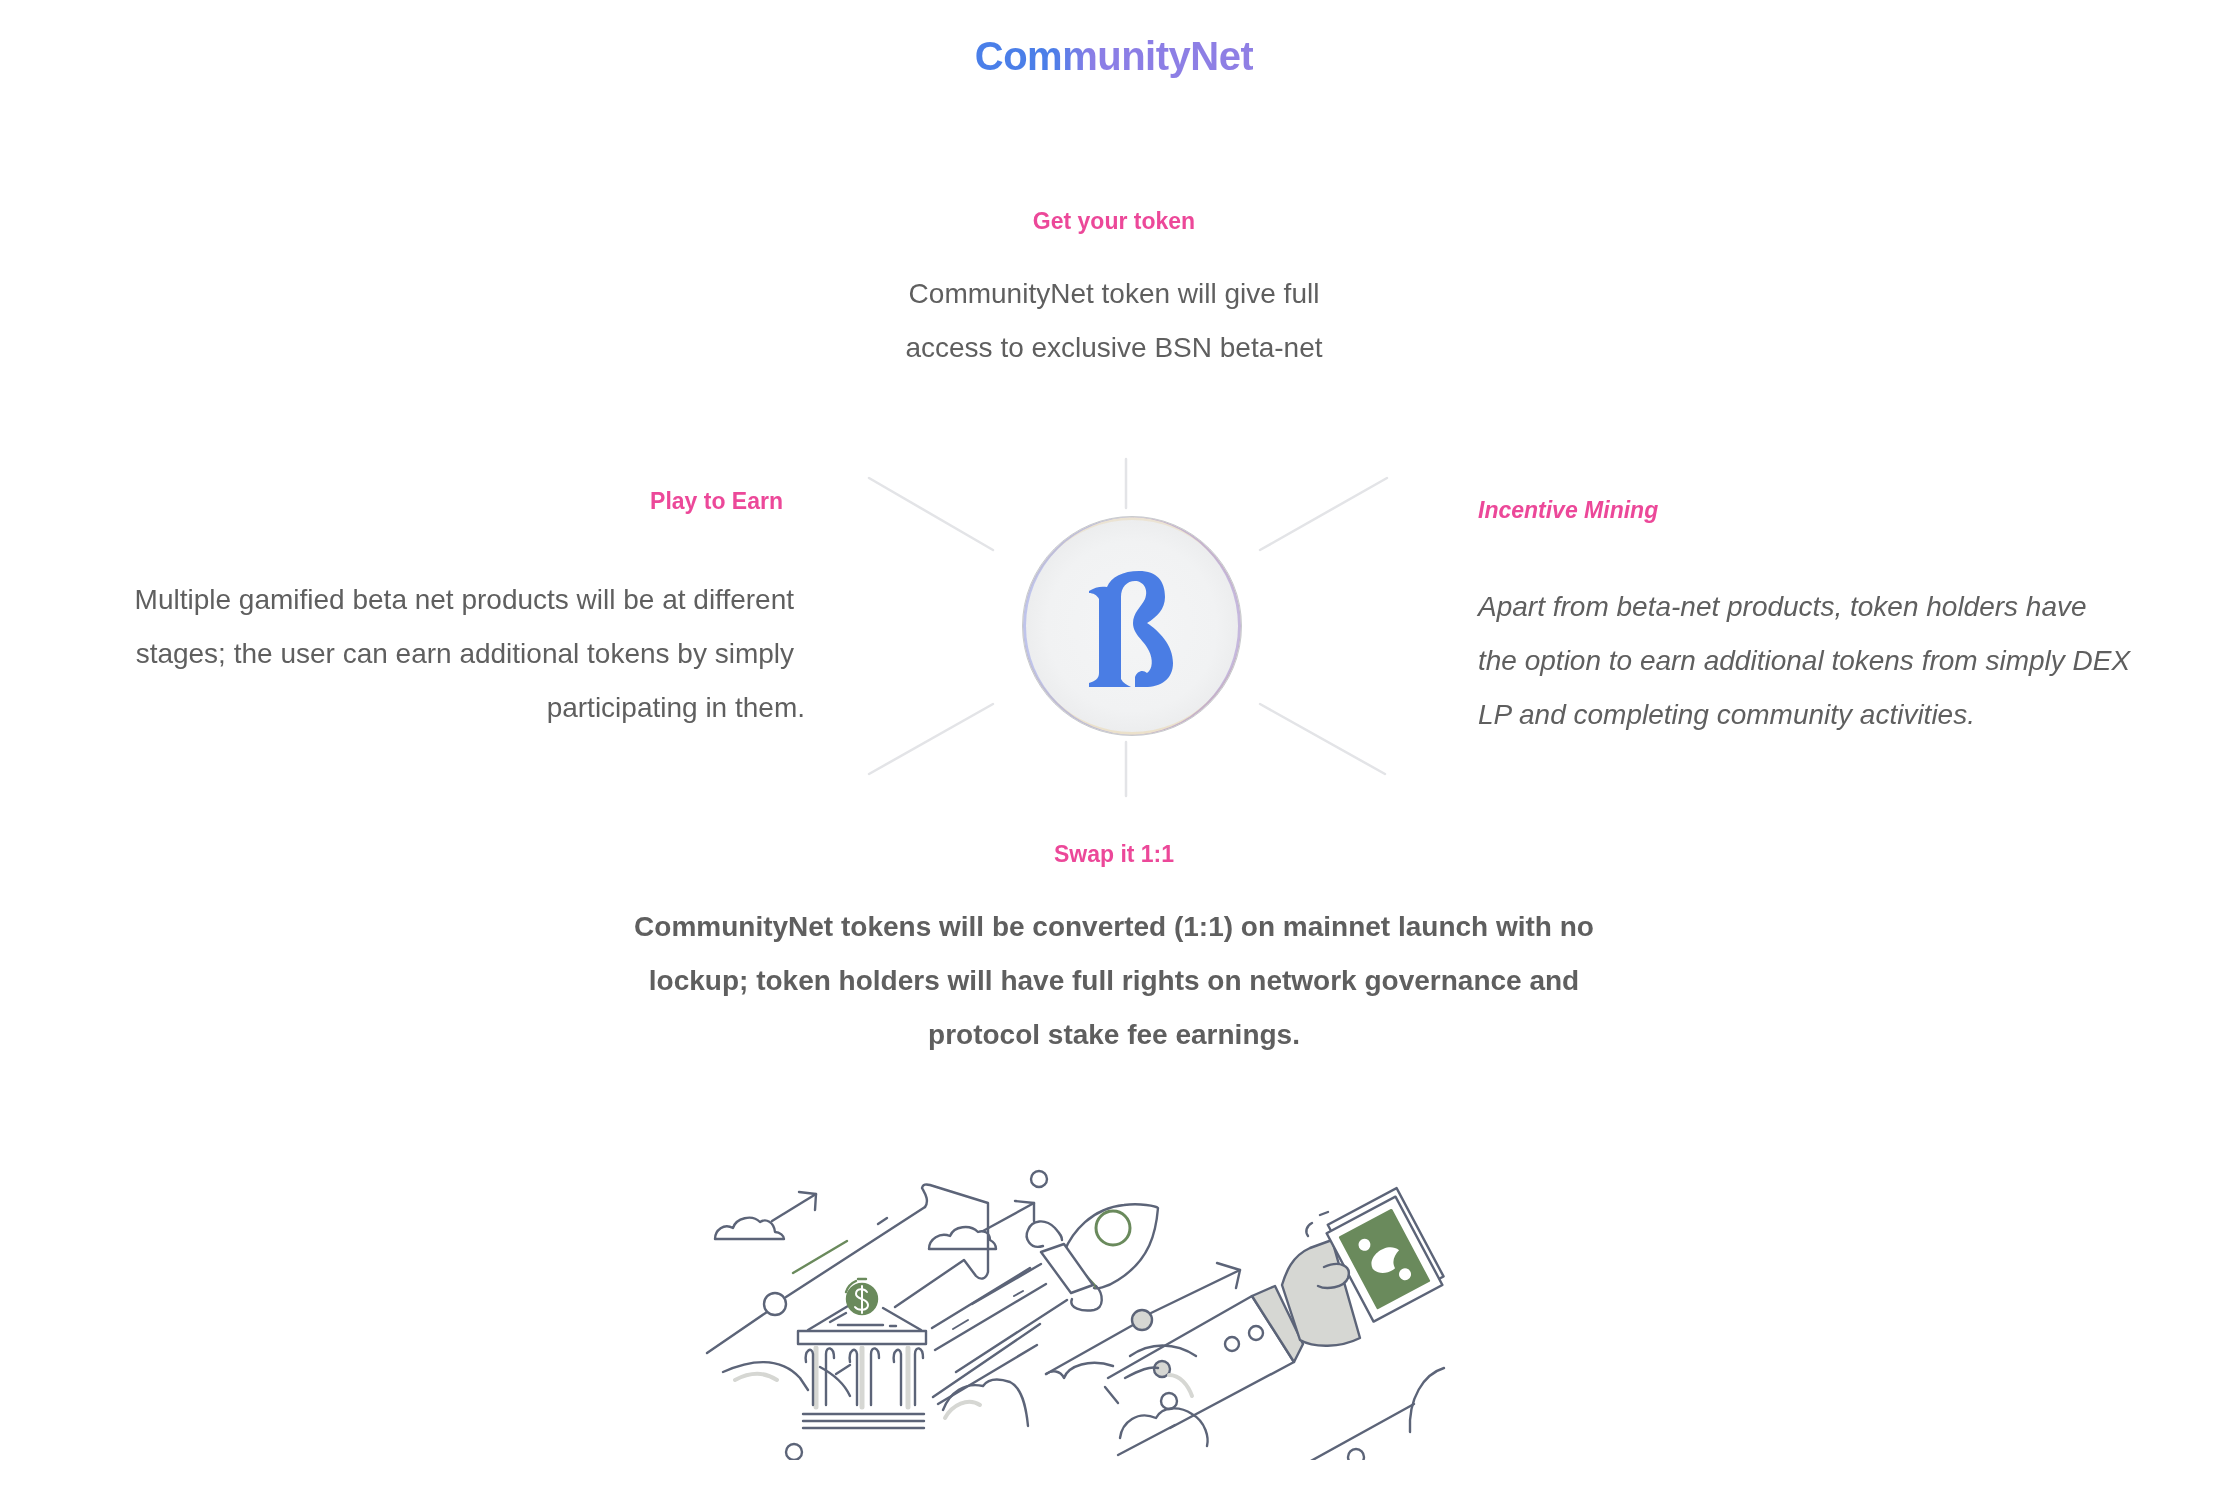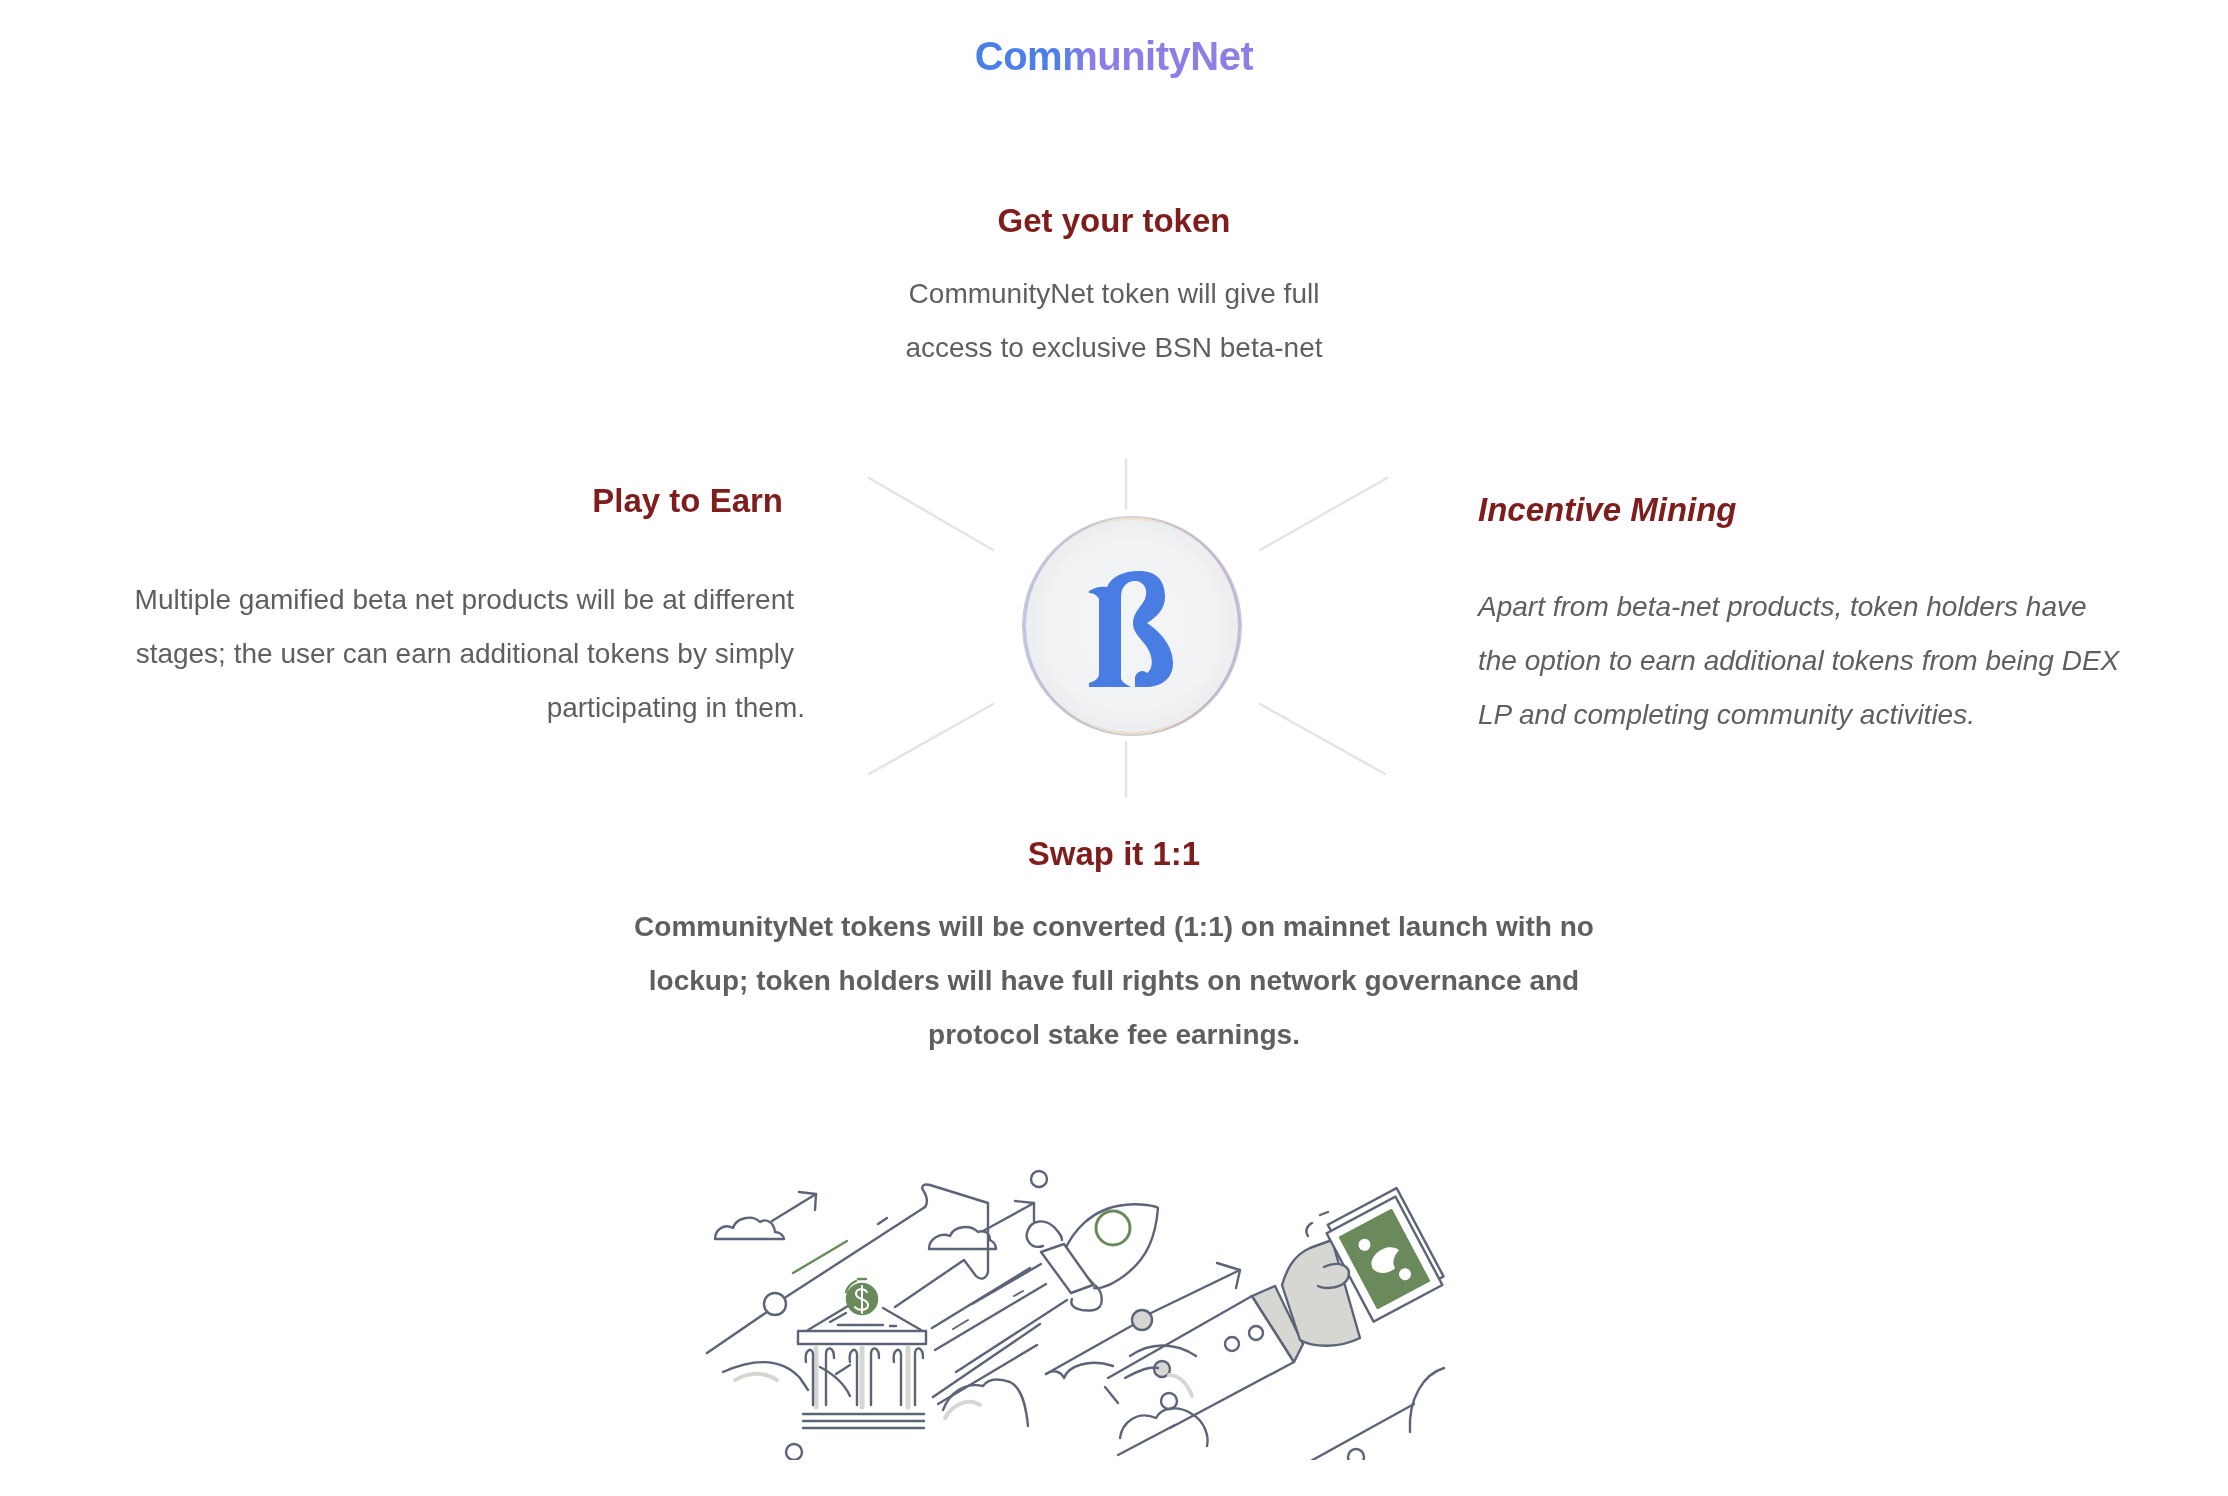--- a/index.html
+++ b/index.html
@@ -7,21 +7,21 @@
          font-family:"Liberation Sans", "DejaVu Sans", sans-serif; }
   .abs { position:absolute; }
   .title {
     position:absolute; left:0; width:2228px; top:14px; text-align:center;
     font-size:40px; font-weight:700; letter-spacing:-0.5px; line-height:84px;
   }
   .title span {
     background:linear-gradient(90deg,#4a7fe9 0%,#4b7ee8 28%,#8a7ee6 42%,#8f7fe4 100%);
     -webkit-background-clip:text; background-clip:text; color:transparent;
   }
-  .heading { font-weight:700; color:#7f1d1d; font-size:33px; line-height:40px; white-space:nowrap; }
+  .heading { font-weight:700; color:#ec4899; font-size:23px; line-height:40px; white-space:nowrap; }
   .body { color:#5f5f5f; font-size:28px; line-height:54px; }
   .body .line { display:block; white-space:nowrap; }
   .center { text-align:center; }
   .right { text-align:right; }
   .left { text-align:left;font-style:italic; }
 
   #get-token { left:714px; width:800px; top:201px; }
   #get-token .body { margin-top:26px; }
   #play-earn { left:60px; width:745px; top:481px; }
   #play-earn .heading { padding-right:22px; }
@@ -101,21 +101,21 @@
     <span class="line" style="padding-right:11px">Multiple gamified beta net products will be at different</span>
     <span class="line" style="padding-right:11px">stages; the user can earn additional tokens by simply</span>
     <span class="line">participating in them.</span>
   </div>
 </div>
 
 <div id="incentive" class="abs left">
   <div class="heading">Incentive Mining</div>
   <div class="body">
     <span class="line">Apart from beta-net products, token holders have</span>
-    <span class="line">the option to earn additional tokens from being DEX</span>
+    <span class="line">the option to earn additional tokens from simply DEX</span>
     <span class="line">LP and completing community activities.</span>
   </div>
 </div>
 
 <div id="swap" class="abs center">
   <div class="heading">Swap it 1:1</div>
   <div class="body">
     <span class="line">CommunityNet tokens will be converted (1:1) on mainnet launch with no</span>
     <span class="line">lockup; token holders will have full rights on network governance and</span>
     <span class="line">protocol stake fee earnings.</span>

